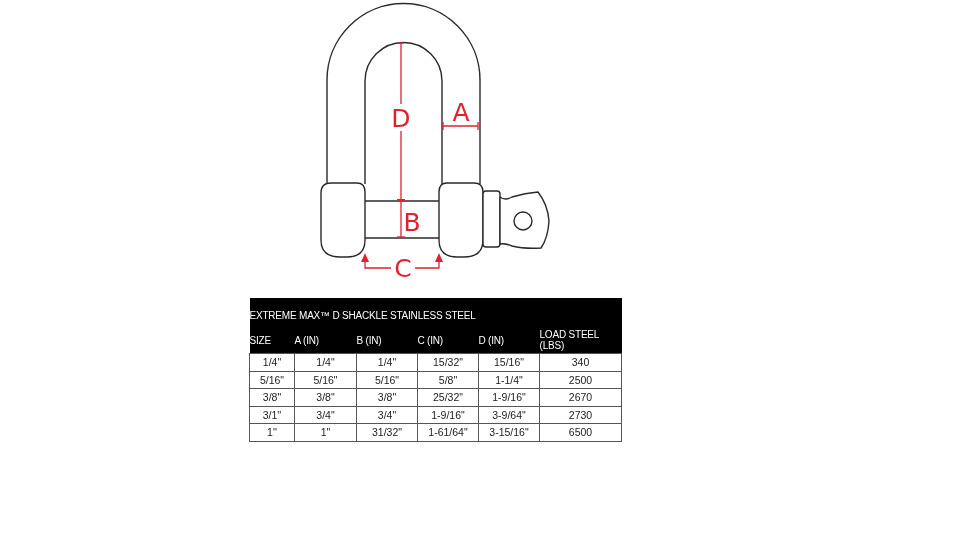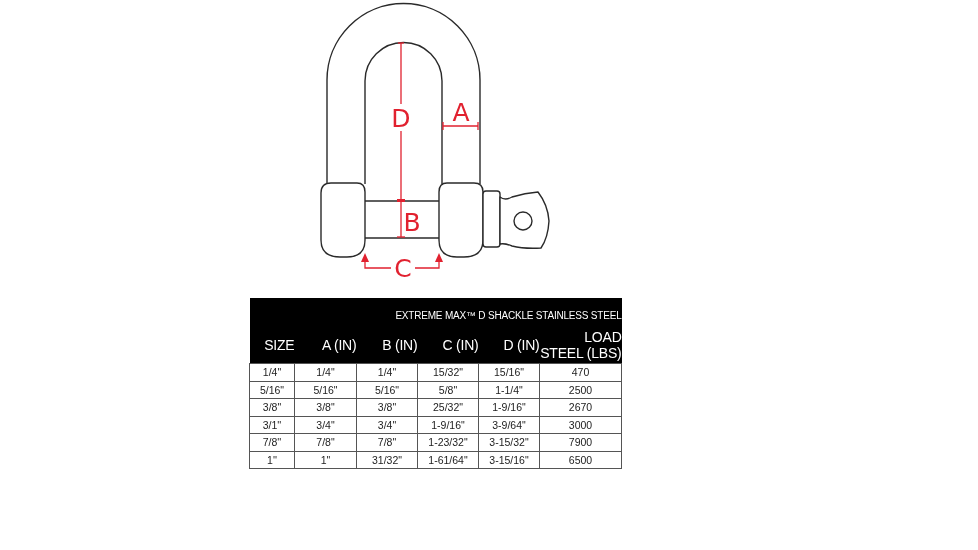--- a/index.html
+++ b/index.html
@@ -43,31 +43,31 @@
     #spec-table col.c-c { width: 61px; }
     #spec-table col.c-d { width: 61px; }
     #spec-table col.c-load { width: 82px; }
     #spec-table thead th {
       background: #000;
       color: #fff;
       font-weight: normal;
       font-family: "Liberation Sans Narrow", "Liberation Sans", sans-serif;
       letter-spacing: -0.2px;
       padding: 0;
-      text-align: right;
+      text-align: left;
     }
     #spec-table thead tr.title-row th {
       height: 27px;
       font-size: 10px;
       padding-top: 4px;
       vertical-align: middle;
     }
     #spec-table thead tr.head-row th {
       height: 15px;
-      font-size: 14px;
+      font-size: 10px;
       vertical-align: middle;
       padding-bottom: 2px;
     }
     #spec-table tbody td {
       border: 1px solid #555;
       height: 16.5px;
       padding: 0;
       text-align: center;
       vertical-align: middle;
       font-size: 10.5px;
@@ -150,21 +150,21 @@
       <th>LOAD STEEL (LBS)</th>
     </tr>
   </thead>
   <tbody>
     <tr>
       <td>1/4"</td>
       <td>1/4"</td>
       <td>1/4"</td>
       <td>15/32"</td>
       <td>15/16"</td>
-      <td>470</td>
+      <td>340</td>
     </tr>
     <tr>
       <td>5/16"</td>
       <td>5/16"</td>
       <td>5/16"</td>
       <td>5/8"</td>
       <td>1-1/4"</td>
       <td>2500</td>
     </tr>
     <tr>
@@ -174,29 +174,21 @@
       <td>25/32"</td>
       <td>1-9/16"</td>
       <td>2670</td>
     </tr>
     <tr>
       <td>3/1''</td>
       <td>3/4"</td>
       <td>3/4"</td>
       <td>1-9/16"</td>
       <td>3-9/64"</td>
-      <td>3000</td>
-    </tr>
-    <tr>
-      <td>7/8''</td>
-      <td>7/8"</td>
-      <td>7/8"</td>
-      <td>1-23/32"</td>
-      <td>3-15/32"</td>
-      <td>7900</td>
+      <td>2730</td>
     </tr>
     <tr>
       <td>1''</td>
       <td>1"</td>
       <td>31/32"</td>
       <td>1-61/64"</td>
       <td>3-15/16"</td>
       <td>6500</td>
     </tr>
   </tbody>

